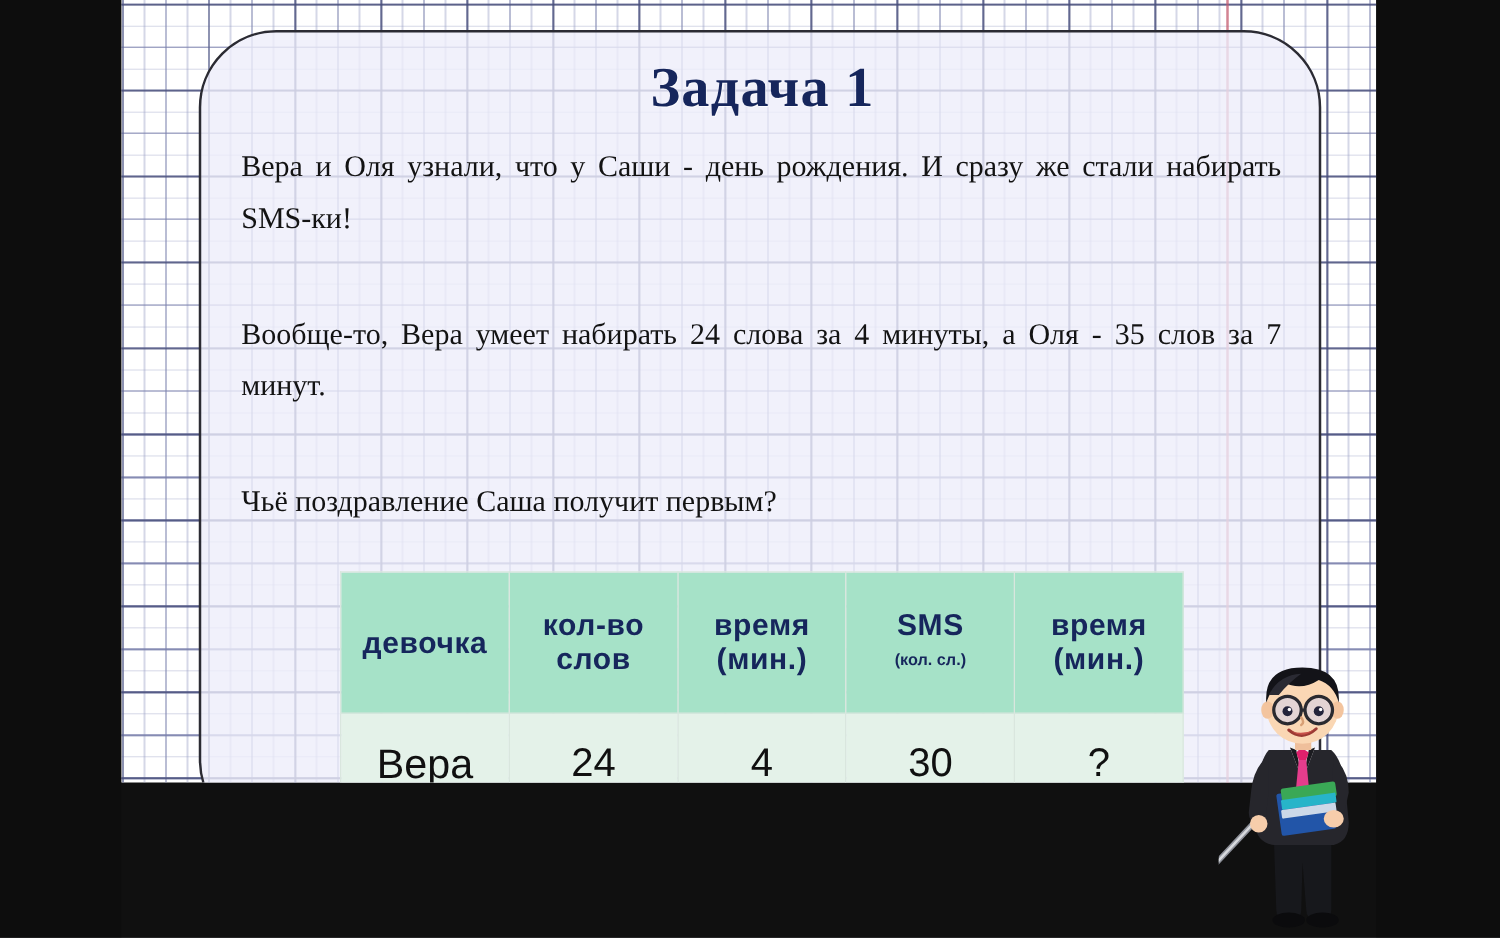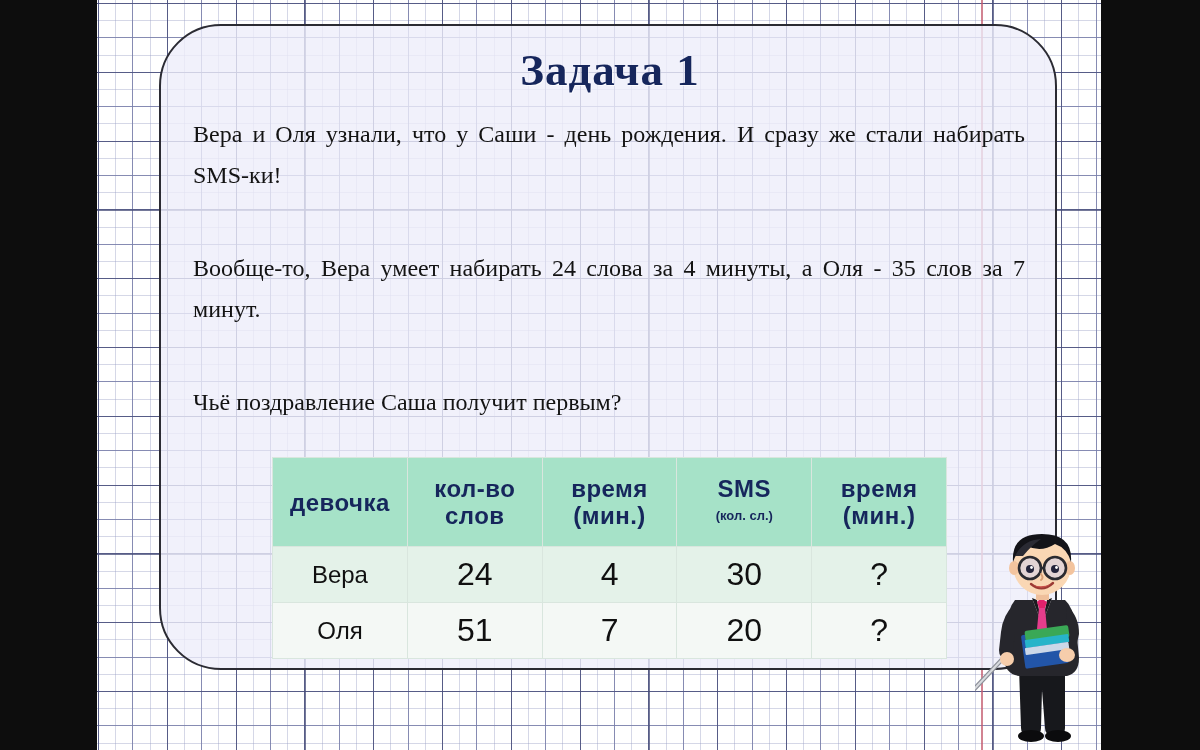--- a/index.html
+++ b/index.html
@@ -32,21 +32,21 @@
   }
   .bar-left  { left: 0;  width: 97px; }
   .bar-right { left: 1101px; width: 99px; }
 
   
   #sheet {
     position: absolute;
     left: 97px;
     top: 0;
     width: 1004px;
-    height: 750px;
+    height: 626px;
     background-color: #ffffff;
     background-image:
       repeating-linear-gradient(to right,  rgba(120,126,170,.85) 0 1px, transparent 1px 34.4px),
       repeating-linear-gradient(to bottom, rgba(120,126,170,.85) 0 1px, transparent 1px 34.4px),
       repeating-linear-gradient(to right,  rgba(150,156,195,.40) 0 1px, transparent 1px 17.2px),
       repeating-linear-gradient(to bottom, rgba(150,156,195,.40) 0 1px, transparent 1px 17.2px);
     background-position: 1px 3px, 1px 3px, 1px 3px, 1px 3px;
     overflow: hidden;
   }
   
@@ -122,21 +122,21 @@
   #qtable {
     position: absolute;
     left: 111px;        
     top: 431px;         
     width: 675px;
     border-collapse: collapse;
     font-family: "Liberation Sans", sans-serif;
   }
   #qtable th, #qtable td {
     border: 1.2px solid #d9e6de;
-    padding: 0;
+    padding: 12px;
     text-align: center;
     vertical-align: middle;
   }
   #qtable thead th {
     background: #a6e2c8;
     color: #16265c;
     font-weight: bold;
     font-size: 22.5px;
     line-height: 27px;
     height: 88px;
@@ -153,21 +153,21 @@
     letter-spacing: 0;
   }
   #qtable tbody td {
     font-size: 32px;
     color: #101010;
     font-weight: normal;
     height: 55px;
   }
   #qtable tbody tr.r1 td { background: #e4f2e9; }
   #qtable tbody tr.r2 td { background: #f4f8f5; }
-  #qtable tbody td.name { font-size: 24px; }
+  #qtable tbody td.name { font-size: 33px; }
 
   .col-a { width: 135px; }
   .col-b { width: 135px; }
   .col-c { width: 135px; }
   .col-d { width: 135px; }
   .col-e { width: 135px; }
 
   
   #boy {
     position: absolute;

